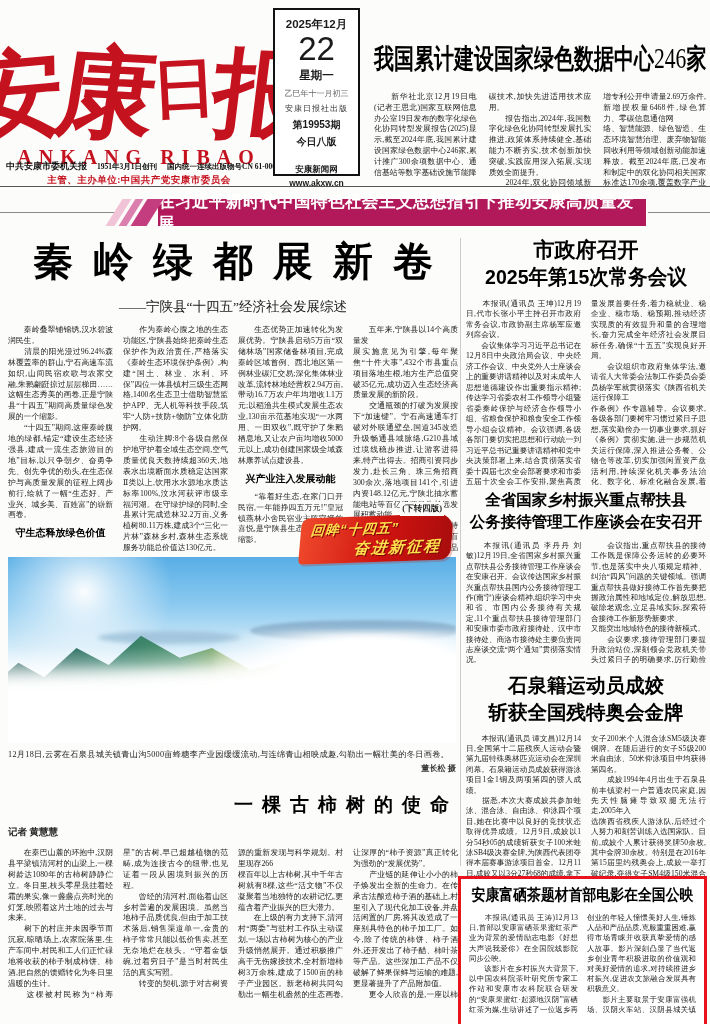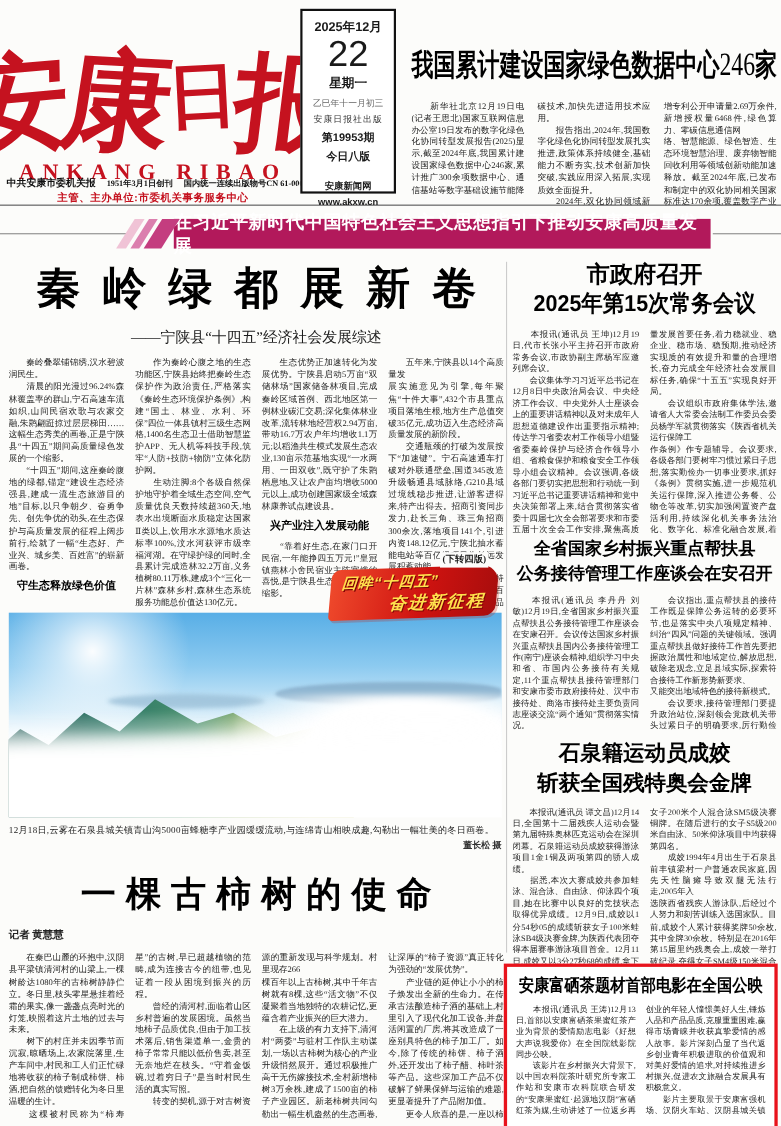--- a/index.html
+++ b/index.html
@@ -103,21 +103,21 @@
      radial-gradient(ellipse at 32% 80%, #fff 0 34%, transparent 60%),
      radial-gradient(ellipse at 58% 50%, #fff 0 26%, rgba(255,255,255,0) 55%),
      radial-gradient(ellipse at 84% 60%, #fff 0 42%, transparent 72%),
      linear-gradient(180deg, rgba(255,255,255,.15), #fff 60%);}
   .ph-cloudr{position:absolute;right:-4%;top:40%;width:58%;height:48%;filter:blur(3px);background:
      radial-gradient(ellipse at 60% 40%, #fff 0 38%, rgba(255,255,255,.4) 60%, transparent 78%);}
   .caption{margin-top:6px;font-size:8.2px;color:#222;text-align:justify;letter-spacing:.3px;}
   .credit{text-align:right;font-size:8.2px;font-weight:bold;margin-top:3px;color:#333;}
   
   .persimmon{position:absolute;left:8px;top:792px;width:450px;}
-  .pm-head{text-align:center;font-family:"Liberation Sans",sans-serif;font-weight:900;font-size:32px;
+  .pm-head{text-align:right;font-family:"Liberation Sans",sans-serif;font-weight:900;font-size:19px;
            letter-spacing:9px;padding-left:9px;color:#000;}
   .pm-by{text-align:left;font-size:9.5px;margin-top:8px;font-weight:bold;color:#222;}
   .pm-body{margin-top:9px;height:156px;column-count:4;column-gap:10px;font-size:7.8px;line-height:10.9px;
            text-align:justify;overflow:hidden;color:#222;}
   
   .movie{position:absolute;left:458px;top:876px;width:249px;height:152px;border:3.5px solid #e8131c;background:#fff;
          box-sizing:border-box;padding:8px 8px 0;}
   .mv-head{font-family:"Liberation Sans",sans-serif;font-weight:900;font-size:14px;text-align:center;
            white-space:nowrap;transform:scale(.99,1.12);transform-origin:center;color:#000;}
   .mv-body{margin-top:8px;height:108px;column-count:2;column-gap:9px;font-size:7.4px;line-height:10.2px;
@@ -129,21 +129,21 @@
 <div id="page">
 
   <div class="masthead">
     <div class="mast-title">
       <span class="mc0">安</span>
       <span class="mc1">康</span>
       <span class="mc2">日</span>
       <span class="mc3">报</span>
     </div>
     <div class="mast-en">ANKANG RIBAO</div>
-    <div class="mast-sponsor">主管、主办单位:市委机关事务服务中心</div>
+    <div class="mast-sponsor">主管、主办单位:中国共产党安康市委员会</div>
   </div>
   <div class="mast-info">
     <span class="org">中共安康市委机关报</span>
     <span>1951年3月1日创刊</span>
     <span>国内统一连续出版物号CN 61-0009</span>
     <span>代号51-12</span>
   </div>
   <div class="full-rule"></div>
 
   <div class="datebox">

